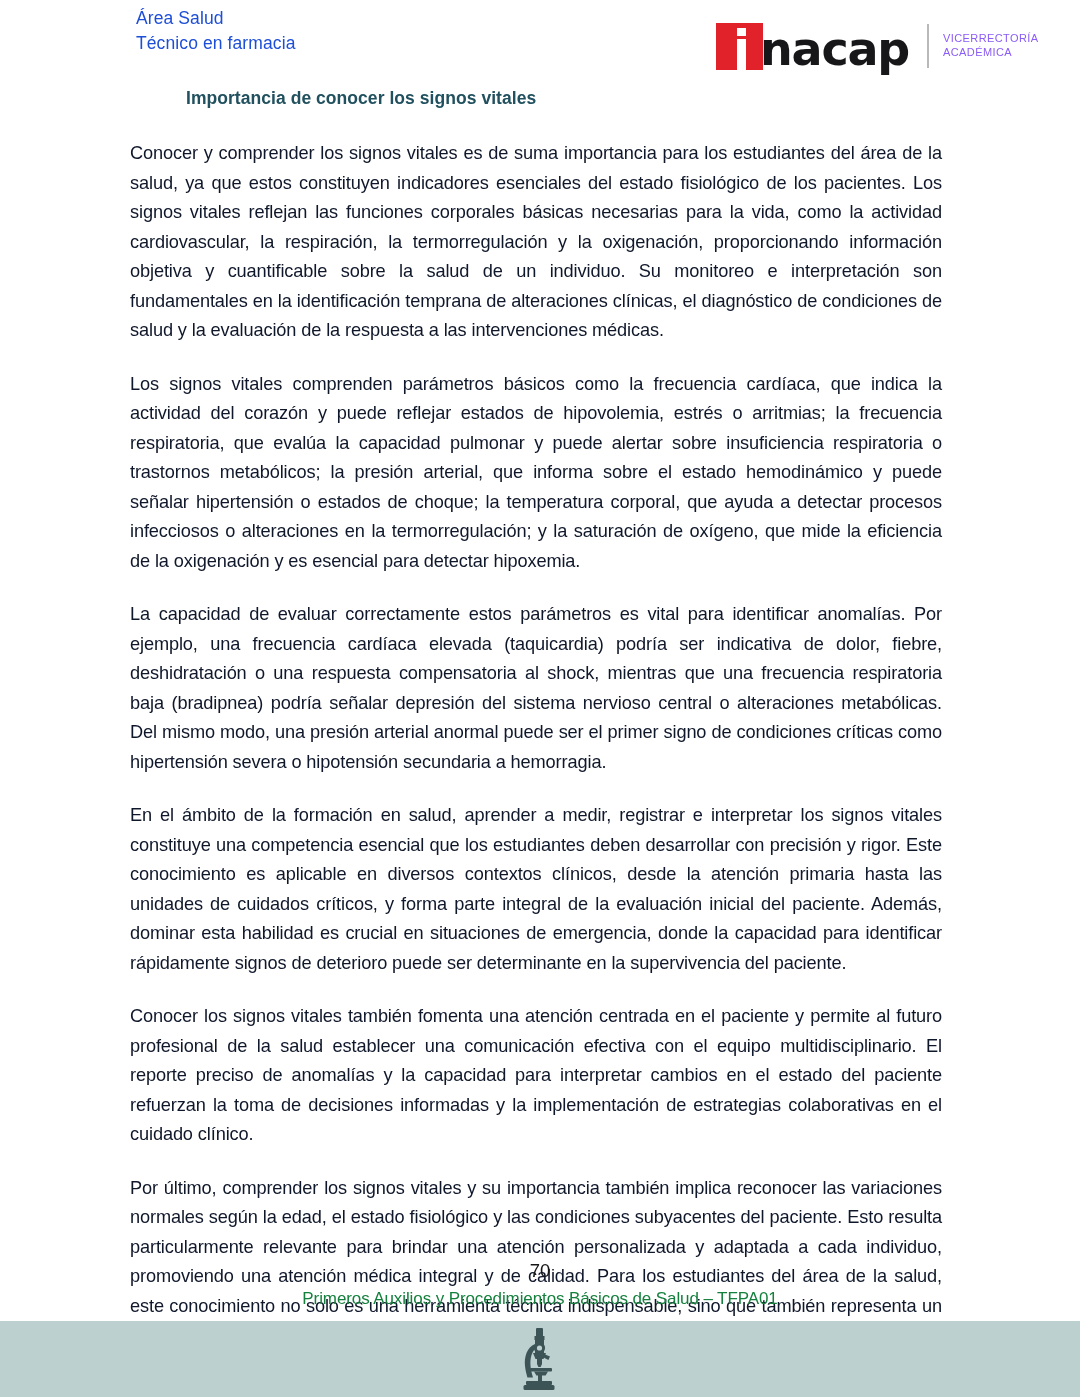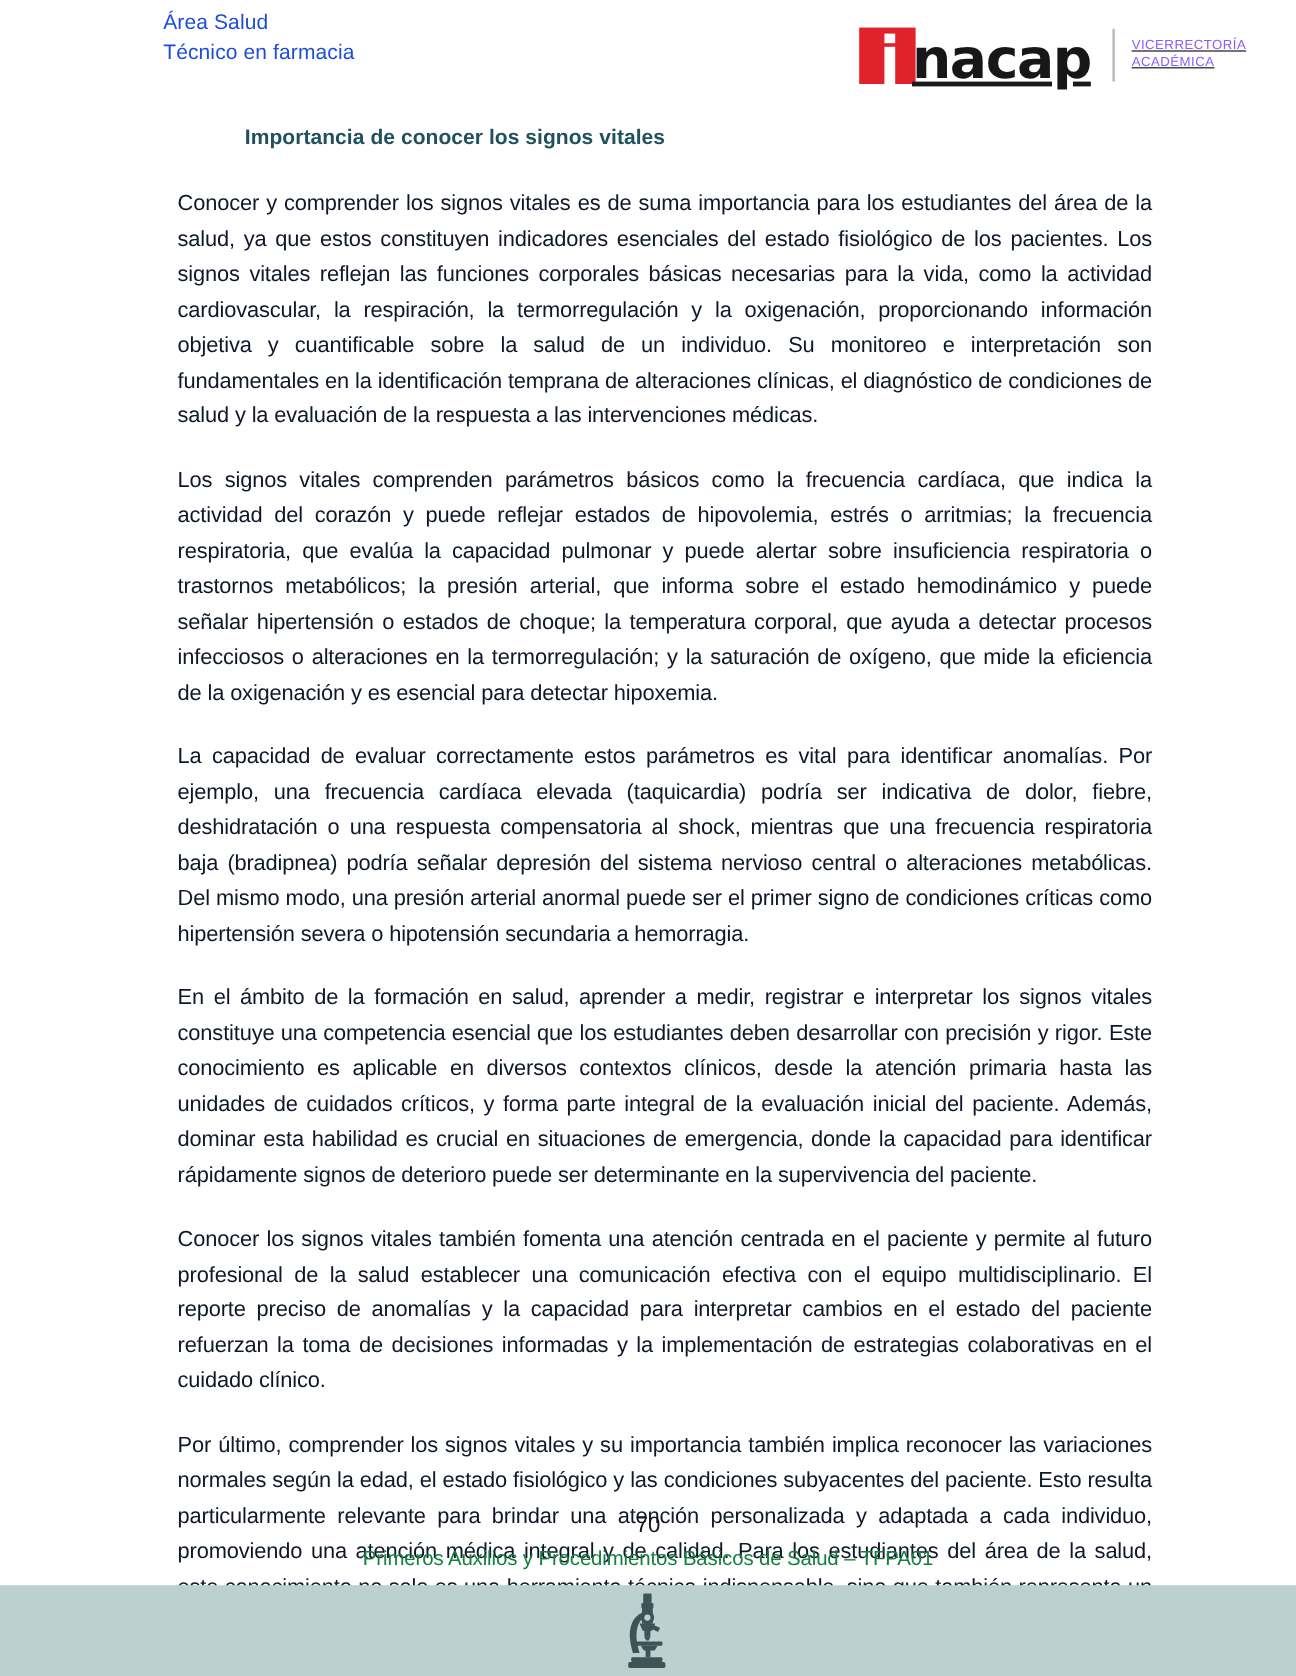--- a/index.html
+++ b/index.html
@@ -45,21 +45,20 @@
   }
 
   
   .logo {
     position: absolute;
     left: 716px;
     top: 20px;
     display: flex;
     align-items: center;
     height: 52px;
-    text-decoration: underline;
   }
   .logo-mark {
     position: relative;
     width: 47px;
     height: 47px;
     background: #E1222A;
     flex: 0 0 auto;
   }
   
   .logo-mark .i-stem {
@@ -100,24 +99,23 @@
     font-size: 11px;
     line-height: 1.25;
     color: #8b5cf6;
     letter-spacing: 0.4px;
     white-space: nowrap;
   }
 
   
   .content {
     position: absolute;
-    left: 148px;
+    left: 130px;
     top: 88px;
     width: 812px;
-    margin-top: 16px;
   }
   .section-heading {
     font-family: "Liberation Sans", sans-serif;
     font-weight: 700;
     font-size: 17.5px;
     color: #21505E;
     margin: 0 0 30px 56px;
     letter-spacing: 0.05px;
   }
   .para {

